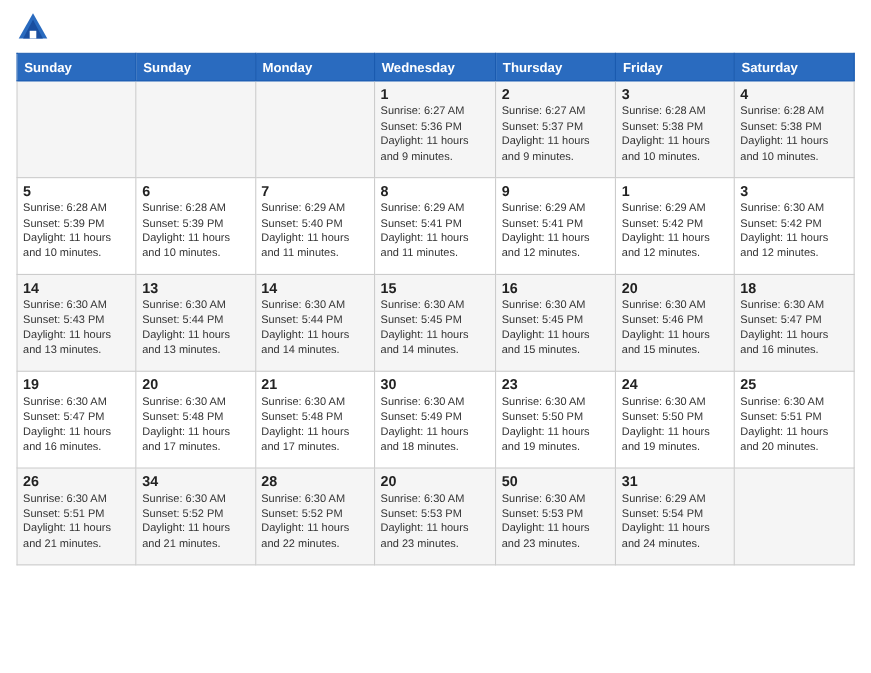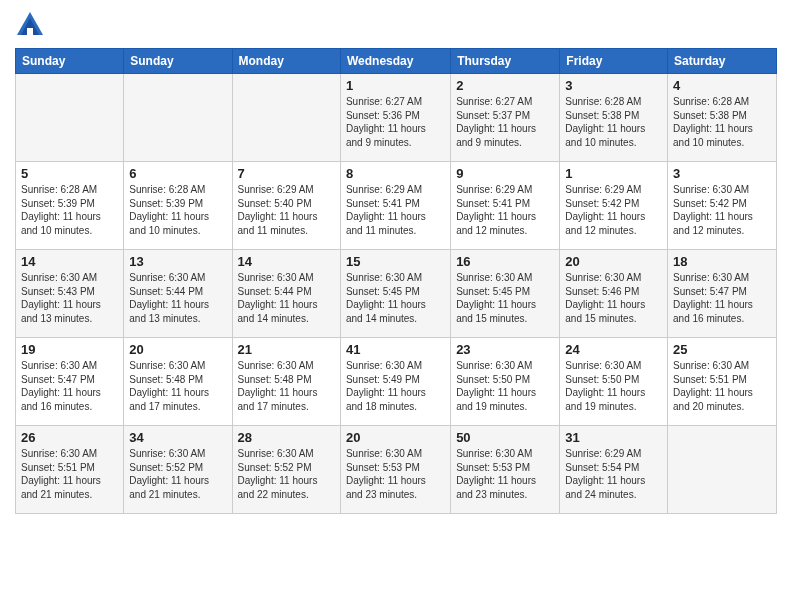--- a/index.html
+++ b/index.html
@@ -289,21 +289,21 @@
 and 17 minutes.</div>
           </td>
           <td>
             <span class="day-num">21</span>
             <div class="day-info" style="white-space: pre-line;">Sunrise: 6:30 AM
 Sunset: 5:48 PM
 Daylight: 11 hours
 and 17 minutes.</div>
           </td>
           <td>
-            <span class="day-num">41</span>
+            <span class="day-num">30</span>
             <div class="day-info" style="white-space: pre-line;">Sunrise: 6:30 AM
 Sunset: 5:49 PM
 Daylight: 11 hours
 and 18 minutes.</div>
           </td>
           <td>
             <span class="day-num">23</span>
             <div class="day-info" style="white-space: pre-line;">Sunrise: 6:30 AM
 Sunset: 5:50 PM
 Daylight: 11 hours

